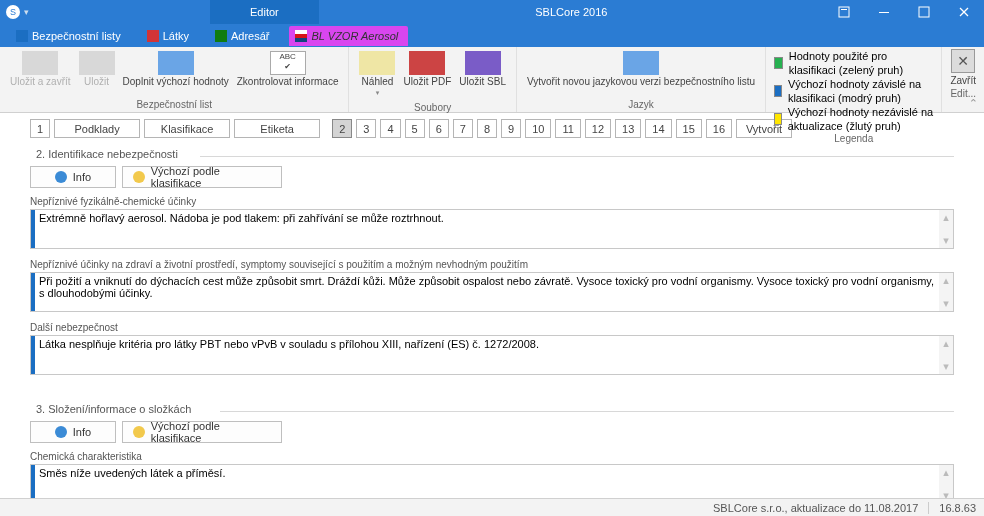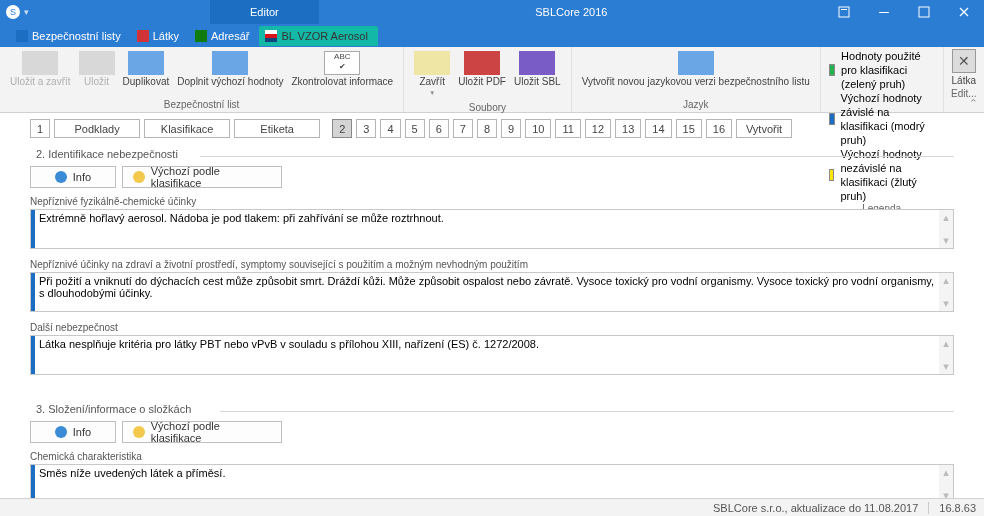--- a/index.html
+++ b/index.html
@@ -4,23 +4,23 @@
 <style>
 * { margin:0; padding:0; box-sizing:border-box; font-family:"Segoe UI",Tahoma,sans-serif; font-size:11px; }
 body { background:#fff; width:984px; height:516px; overflow:hidden; display:flex; flex-direction:column; }
 .titlebar { background:#2b7cd3; height:24px; display:flex; align-items:center; color:#fff; }
 .titlebar .left { width:210px; display:flex; align-items:center; padding-left:6px; gap:4px; }
 .titlebar .left .appicon { width:14px; height:14px; background:#fff; border-radius:50%; display:flex; align-items:center; justify-content:center; color:#2b7cd3; font-size:9px; }
 .titlebar .tab-editor { background:#1b6ec2; height:24px; padding:0 40px; display:flex; align-items:center; font-size:12px; }
 .titlebar .center { flex:1; text-align:center; font-size:12px; }
 .titlebar .wbtns { display:flex; }
 .titlebar .wbtn { width:40px; height:24px; display:flex; align-items:center; justify-content:center; cursor:pointer; }
-.subtabs { background:#2b7cd3; height:22px; display:flex; align-items:flex-end; padding-left:10px; gap:0; }
+.subtabs { background:#2b7cd3; height:22px; display:flex; align-items:flex-end; padding-left:10px; gap:10px; }
 .subtab { height:20px; padding:0 10px 0 6px; display:flex; align-items:center; gap:4px; color:#fff; cursor:pointer; font-size:11px; border-radius:2px 2px 0 0; }
-.subtab.active { background:#14b8a6; color:#333; }
+.subtab.active { background:#d946ef; color:#333;font-style:italic; }
 .tabicon { width:12px; height:12px; display:inline-block; }
 .ti-blue { background:#1b6ec2; }
 .ti-red { background:#d13438; }
 .ti-green { background:#107c10; }
 .ti-flag { background:linear-gradient(#fff 33%,#d7141a 33% 66%,#11457e 66%); }
 .ribbon { background:#f3f3f3; border-bottom:1px solid #d0d0d0; display:flex; height:66px; position:relative; }
 .rgroup { border-right:1px solid #e0e0e0; display:flex; flex-direction:column; }
 .rgroup .items { flex:1; display:flex; align-items:flex-start; padding:2px 6px; gap:0; }
 .rgroup .glabel { text-align:center; font-size:10px; color:#666; padding:0 0 2px; }
 .rbtn { display:flex; flex-direction:column; align-items:center; justify-content:flex-start; padding:2px 4px; min-width:44px; cursor:pointer; text-align:center; }
@@ -119,40 +119,36 @@
           <span class="ic24" style="background:#d8d8d8"></span>
           <span>Uložit a
 zavřít</span>
         </div>
       <div class="rbtn disabled">
           <span class="ic24" style="background:#d8d8d8"></span>
           <span>Uložit</span>
         </div>
       <div class="rbtn">
           <span class="ic24" style="background:#6aa5e6"></span>
-          <span>Duplikovat</span>
-        </div>
-      <div class="rbtn">
-          <span class="ic24" style="background:#6aa5e6"></span>
           <span>Doplnit výchozí
 hodnoty</span>
         </div>
       <div class="rbtn">
           <span class="ic24" style="background:#fff;border:1px solid #aaa;font-size:8px;color:#444;line-height:10px;text-align:center">ABC<br>✔</span>
           <span>Zkontrolovat
 informace</span>
         </div>
     </div>
     <div class="glabel">Bezpečnostní list</div>
   </div>
   <div class="rgroup">
     <div class="items">
       <div class="rbtn">
           <span class="ic24" style="background:#efe6a5"></span>
-          <span>Zavřít</span>
+          <span>Náhled</span>
           <span style="font-size:7px;color:#888">▾</span>
         </div>
       <div class="rbtn">
           <span class="ic24" style="background:#c44"></span>
           <span>Uložit
 PDF</span>
         </div>
       <div class="rbtn">
           <span class="ic24" style="background:#7a5cc7"></span>
           <span>Uložit
@@ -176,29 +172,29 @@
       <div class="row">
           <span class="sw" style="background:#26b050"></span>
           <span>Hodnoty použité pro klasifikaci (zelený pruh)</span>
         </div>
       <div class="row">
           <span class="sw" style="background:#1b6ec2"></span>
           <span>Výchozí hodnoty závislé na klasifikaci (modrý pruh)</span>
         </div>
       <div class="row">
           <span class="sw" style="background:#ffe600"></span>
-          <span>Výchozí hodnoty nezávislé na klasifikaci (žlutý pruh)</span>
+          <span>Výchozí hodnoty nezávislé na aktualizace (žlutý pruh)</span>
         </div>
     </div>
     <div class="glabel">Legenda</div>
   </div>
   <div class="rgroup" style="border-right:none">
     <div class="closegrp">
       <div class="xbox">✕</div>
-      <span style="font-size:10px;color:#444;margin-top:2px">Látka</span>
+      <span style="font-size:10px;color:#444;margin-top:2px">Zavřít</span>
     </div>
     <div class="glabel" style="cursor:pointer">Edit...</div>
   </div>
   <span class="chev">⌃</span>
 </div>
 
 <div class="navrow">
   <div class="navbtn">
       <span>1</span>
     </div>

